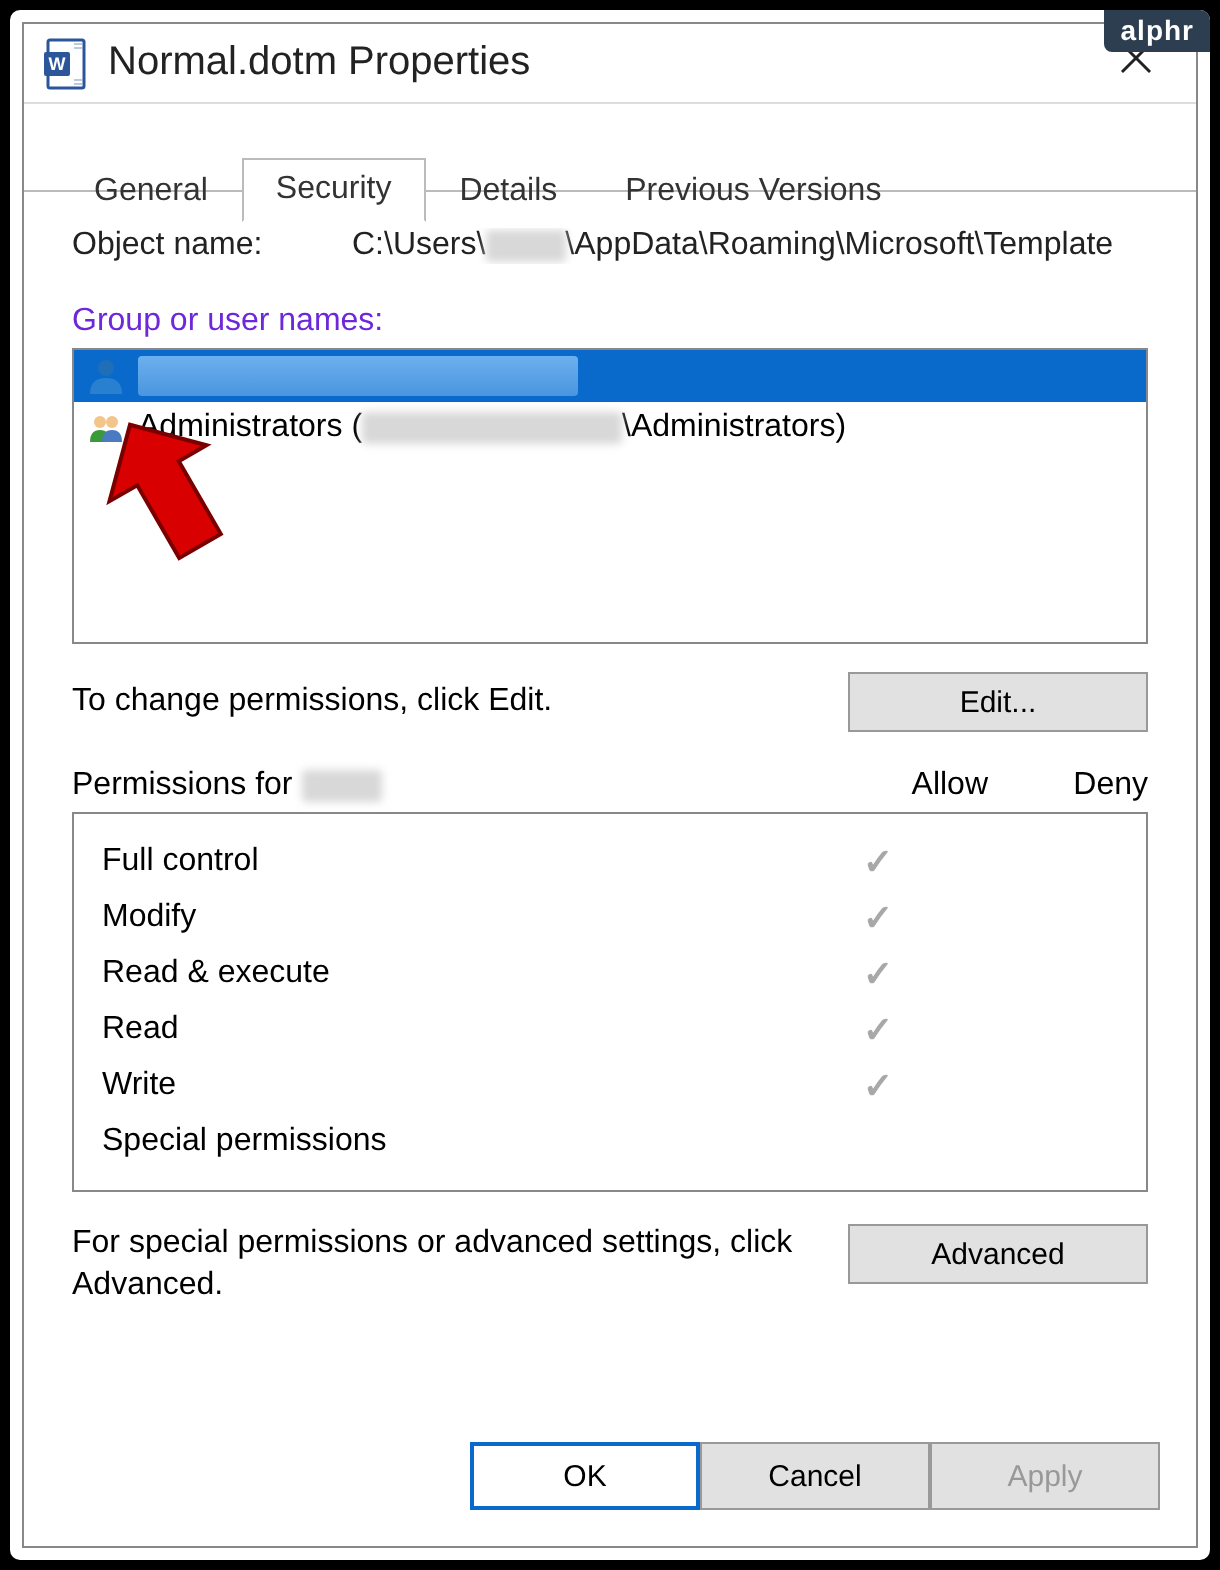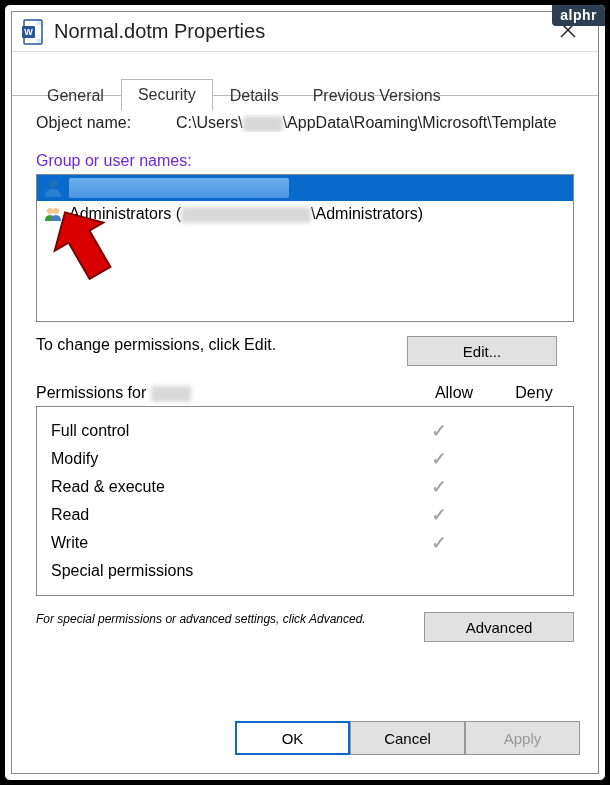--- a/index.html
+++ b/index.html
@@ -147,41 +147,42 @@
     border-radius: 2px;
   }
   .arrow {
     position: absolute;
     top: 32px; left: 8px;
     z-index: 50;
     pointer-events: none;
   }
   .edit-row {
     display: flex;
-    margin: 14px 17px 18px 0;
+    align-items: center;
+    margin: 14px 0 18px 0;
     gap: 35px;
   }
   .edit-row .txt { flex: 1; font-size: 16px; }
   .btn {
     min-width: 150px;
     height: 30px;
     background: #e1e1e1;
     border: 1px solid #999;
     font-size: 15px;
     font-family: inherit;
     cursor: pointer;
     text-align: center;
   }
   .perm-header {
     display: flex;
     font-size: 16px;
     margin-bottom: 4px;
   }
   .perm-header .p-lbl { flex: 1; }
-  .perm-header .p-col { width: 80px; text-align: center; }
+  .perm-header .p-col { width: 80px; text-align: right; }
   .perm-box {
     border: 1px solid #888;
     padding: 10px 0 10px 0;
   }
   .perm-row {
     display: flex;
     align-items: center;
     height: 28px;
     padding: 0 14px;
     font-size: 16px;
@@ -192,21 +193,21 @@
     color: #a8a8a8;
     font-size: 18px;
     font-weight: bold;
   }
   .adv-row {
     display: flex;
     align-items: flex-start;
     margin: 16px 0;
     gap: 12px;
   }
-  .adv-row .txt { flex: 1; font-size: 12px; line-height: 1.3; font-style: italic; }
+  .adv-row .txt { flex: 1; font-size: 16px; line-height: 1.3; }
   .footer {
     display: flex;
     justify-content: flex-end;
     gap: 0;
     padding: 14px 18px 18px 18px;
   }
   .footer .btn { min-width: 115px; height: 34px; }
   .btn.primary {
     background: #fff;
     border: 2px solid #0a6acb;

